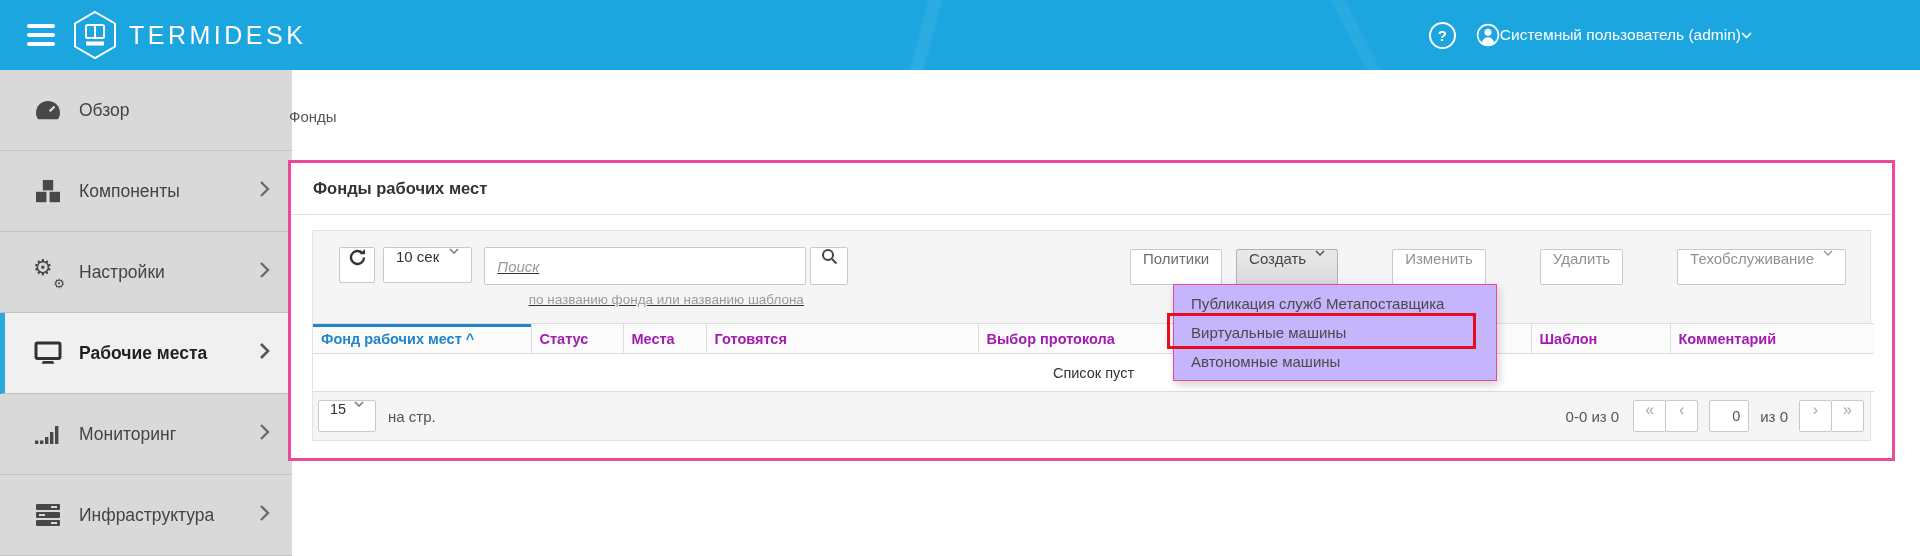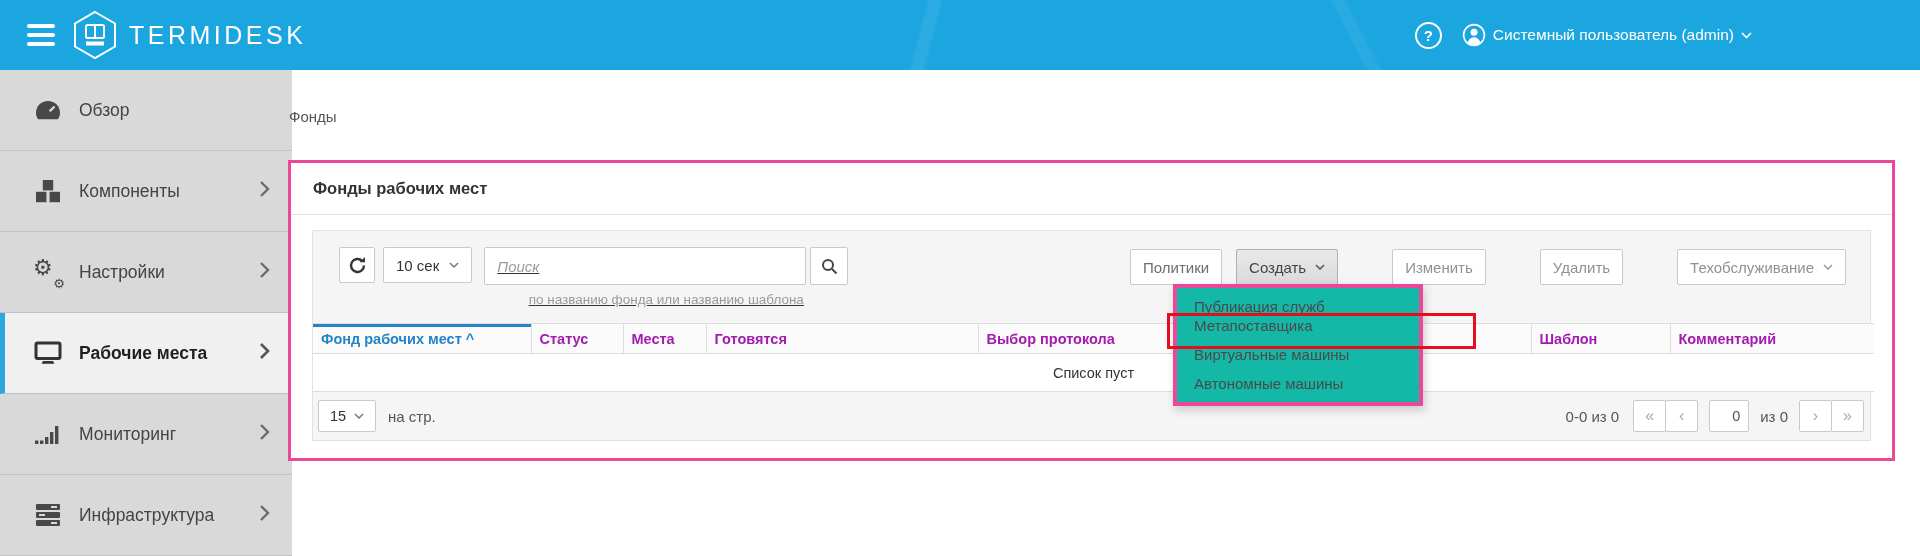--- a/index.html
+++ b/index.html
@@ -34,21 +34,21 @@
   }
   .topbar-right {
     position:absolute; right:168px; top:0; height:70px;
     display:flex; align-items:center; gap:20px;
   }
   .help-badge {
     width:27px; height:27px; border:2px solid #fff; border-radius:50%;
     color:#fff; font-size:15px; font-weight:bold;
     display:flex; align-items:center; justify-content:center; cursor:pointer;
   }
-  .userbox { display:flex; align-items:center; gap:7px; cursor:pointer;justify-content:flex-end; }
+  .userbox { display:flex; align-items:center; cursor:pointer;justify-content:flex-end; }
   .username { color:#fff; font-size:15.5px; }
 
   
   .sidebar { position:absolute; top:70px; left:0; width:292px; height:486px; background:#d9d9d9; }
   .side-item {
     height:81px; display:flex; align-items:center; padding-left:33px;
     border-bottom:1px solid #c2c2c2; position:relative; cursor:pointer;
   }
   .side-item .icn { width:30px; display:flex; justify-content:center; align-items:center; }
   .side-item .lbl { font-size:17.5px; margin-left:16px; color:#444; }
@@ -69,21 +69,21 @@
   .card-header {
     height:52px; border-bottom:1px solid #e2e2e2; display:flex; align-items:center;
     padding:0 22px; font-size:16.5px; font-weight:bold; color:#333; background:#fff;
   }
   .card-body { padding:15px 21px 22px 21px; }
   .panel { border:1px solid #e2e2e2; background:#f5f5f5; height:211px; }
 
   .toolbar { display:flex; align-items:flex-start; padding:16px 24px 0 26px; }
   .btn {
     height:36px; background:#fff; border:1px solid #c9c9c9; border-radius:2px;
-    font-size:15px; color:#555; display:inline-flex; align-items:center; justify-content:center;
+    font-size:15px; color:#555; display:inline-flex; align-items:flex-start; justify-content:center;
     padding:0 12px; cursor:pointer; font-family:inherit; white-space:nowrap;
   }
   .btn-icon { width:36px; padding:0; }
   .interval { margin-left:8px; gap:10px; color:#333; }
   .search-wrap { margin-left:12px; display:flex; flex-direction:column; align-items:center;text-decoration:underline; }
   .search-row { display:flex; align-items:center; }
   .search-input {
     width:322px; height:38px; border:1px solid #c9c9c9; border-radius:2px;
     padding:0 12px; font-size:15px; color:#333; background:#fff; font-family:inherit;
   }
@@ -127,22 +127,22 @@
   .group .nav { width:33px; padding:0; color:#a9a9a9; font-size:16px; }
   .group .nav + .nav { margin-left:-1px; }
   .page-input {
     width:40px; height:32px; border:1px solid #c9c9c9; border-radius:2px;
     text-align:right; padding:0 8px; font-size:14.5px; color:#555; background:#fff; font-family:inherit;
   }
   .of-label { font-size:15px; color:#555; }
 
   
   .create-menu {
-    position:absolute; left:1173px; top:284px; width:250px; background:#14b8a6;
-    border:4px solid #ec4899; box-shadow:2px 4px 9px rgba(0,0,0,.18); z-index:20; padding:4px 0;
+    position:absolute; left:1173px; top:284px; width:324px; background:#c4b5fd;
+    border:1px solid #ec4899; box-shadow:2px 4px 9px rgba(0,0,0,.18); z-index:20; padding:4px 0;
   }
   .menu-item { padding:5px 17px; font-size:15px; color:#4a4a4a; cursor:pointer; line-height:19px; }
   .red-box {
     position:absolute; left:1167px; top:313px; width:309px; height:36px;
     border:3px solid #e60d1e; z-index:30; pointer-events:none;
   }
 </style>
 </head>
 <body>
 

